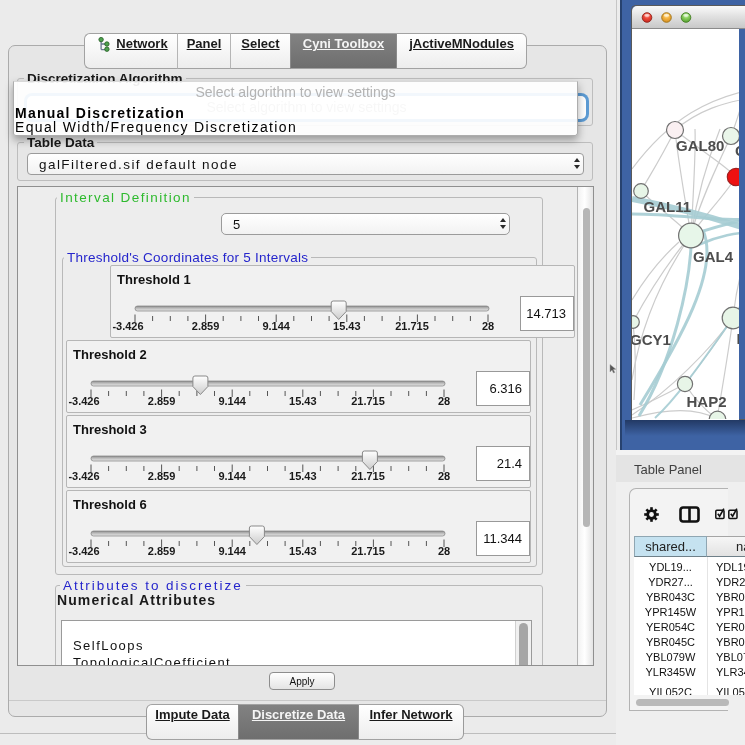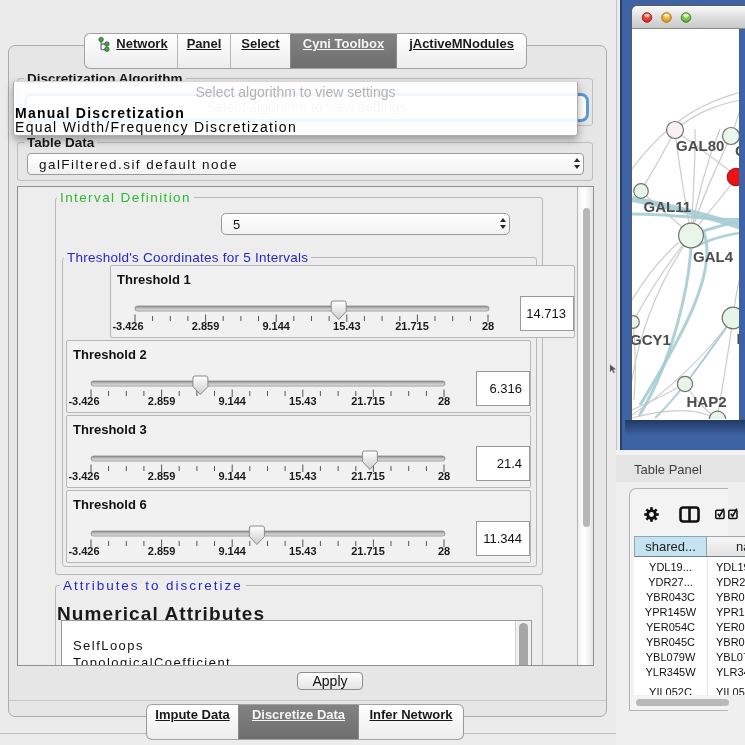--- a/index.html
+++ b/index.html
@@ -148,34 +148,34 @@
           <text x="301" y="63.5" font-size="11" font-weight="bold" fill="#1a1a1a" text-anchor="middle" font-family="Liberation Sans,sans-serif">21.715</text>
           <text x="377" y="63.5" font-size="11" font-weight="bold" fill="#1a1a1a" text-anchor="middle" font-family="Liberation Sans,sans-serif">28</text>
           <path d="M182.4,37 Q182.4,35 184.4,35 L195.4,35 Q197.4,35 197.4,37 L197.4,45.5 L189.9,53.5 L182.4,45.5 Z" fill="url(#th)" stroke="#898989" stroke-width="1"></path>
         </svg>
       <div class="vbox">11.344</div>
     </div>
 
     <div class="group" style="left:37px;top:398px;width:488px;height:120px;border-color:#b9b9b9;">
       <div class="gtitle" style="left:4px;background:#ededed;color:#2525cc;letter-spacing:1.95px;">Attributes to discretize</div>
     </div>
-    <div class="abs b13" style="left:39px;top:416px;font-size:19px;letter-spacing:1.1px;">Numerical Attributes</div>
+    <div class="abs b13" style="left:39px;top:405px;font-size:14px;letter-spacing:1.1px;">Numerical Attributes</div>
     <div class="abs" style="left:43px;top:433px;width:471px;height:47px;background:#fff;border:1px solid #9a9a9a;overflow:hidden;font-size:13px;color:#111;">
       <div style="padding:17px 0 0 11px;line-height:16.5px;letter-spacing:1.45px;">SelfLoops<br>TopologicalCoefficient<br>BetweennessCentrality</div>
       <div class="abs" style="left:453px;top:0;width:17px;height:47px;background:#f0f0f0;border-left:1px solid #d0d0d0;">
         <div class="abs" style="left:3px;top:2px;width:9px;height:60px;background:#a6a6a6;border-radius:4.5px;"></div>
       </div>
     </div>
 
     <div class="abs" style="left:559px;top:0;width:16px;height:480px;background:linear-gradient(90deg,#f2f2f2,#ffffff 45%,#e4e4e4);border-left:1px solid #b3b3b3;">
       <div class="abs" style="left:4.5px;top:21px;width:7px;height:319px;background:#b6b6b6;border-radius:3.5px;"></div>
     </div>
   </div>
 
-  <div class="abs" style="left:269px;top:672px;width:66px;height:18px;background:linear-gradient(#fefefe,#e4e4e4);border:1px solid #8d8d8d;border-radius:4px;text-align:center;font-size:14px;color:#111;line-height:17px;margin-left:28px;">Apply</div>
+  <div class="abs" style="left:269px;top:672px;width:66px;height:18px;background:linear-gradient(#fefefe,#e4e4e4);border:1px solid #8d8d8d;border-radius:4px;text-align:center;font-size:10px;color:#111;line-height:17px;">Apply</div>
 
   <div class="abs" style="left:9px;top:700px;width:597px;height:1px;background:#c9c9c9;"></div>
 
   <div class="toptab" style="left:146px;top:704px;width:92px;border-left:1px solid #9a9a9a;border-radius:6px 0 0 6px;">Impute Data</div>
   <div class="toptab seltab" style="left:238px;top:704px;width:120px;border-left:1px solid #8a8a8a;">Discretize Data</div>
   <div class="toptab" style="left:358px;top:704px;width:106px;border-left:1px solid #8a8a8a;border-right:1px solid #9a9a9a;border-radius:0 6px 6px 0;">Infer Network</div>
 </div>
 
 <svg class="abs" style="left:609px;top:364px;z-index:5;" width="8" height="10">
     <path d="M1,0.5 L1,8 L3,6 L4.5,9 L5.8,8.4 L4.3,5.6 L6.8,5.2 Z" fill="#555" stroke="#999" stroke-width="0.5"></path>

